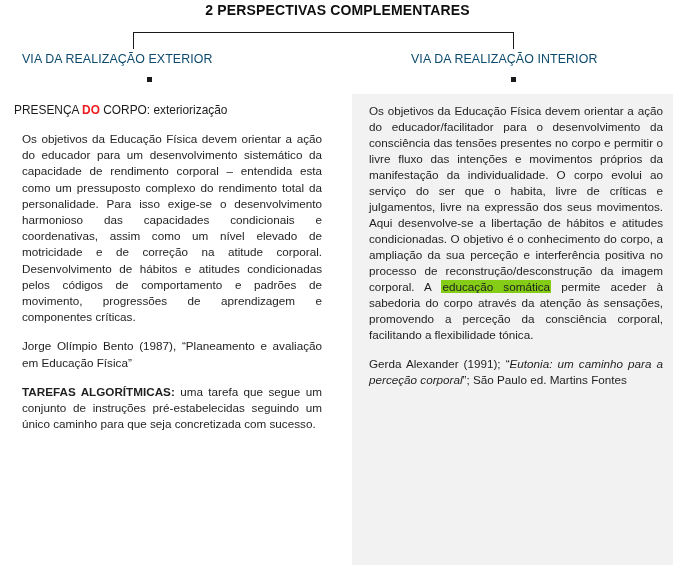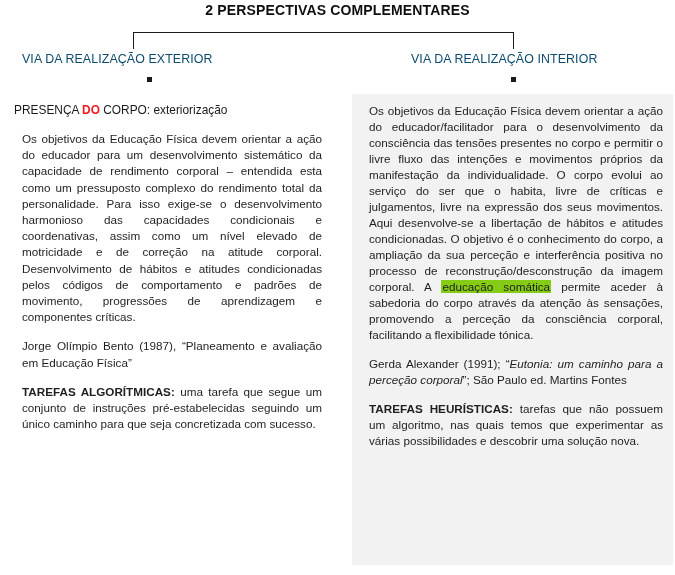--- a/index.html
+++ b/index.html
@@ -146,17 +146,14 @@
 
 </div>
 
 <div class="column" id="column-right">
 
 
   <p class="body-para tight"><span>Os objetivos da Educação Física devem orientar a ação do educador/facilitador para o desenvolvimento da consciência das tensões presentes no corpo e permitir o livre fluxo das intenções e movimentos próprios da manifestação da individualidade. O corpo evolui ao serviço do ser que o habita, livre de críticas e julgamentos, livre na expressão dos seus movimentos. Aqui desenvolve-se a libertação de hábitos e atitudes condicionadas. O objetivo é o conhecimento do corpo, a ampliação da sua perceção e interferência positiva no processo de reconstrução/desconstrução da imagem corporal. A </span><span class="hl">educação somática</span><span> permite aceder à sabedoria do corpo através da atenção às sensações, promovendo a perceção da consciência corporal, facilitando a flexibilidade tónica.</span></p>
 
   <p class="body-para tight"><span>Gerda Alexander (1991); “</span><span class="ital">Eutonia: um caminho para a perceção corporal</span><span>”; São Paulo ed. Martins Fontes</span></p>
 
-  <p class="body-para tight">
-    <span class="lbl">TAREFAS HEURÍSTICAS:</span><span> tarefas que não possuem um algoritmo, nas quais temos que experimentar as várias possibilidades e descobrir uma solução nova.</span>
-  </p>
 
 </div>
 
 </body></html>

